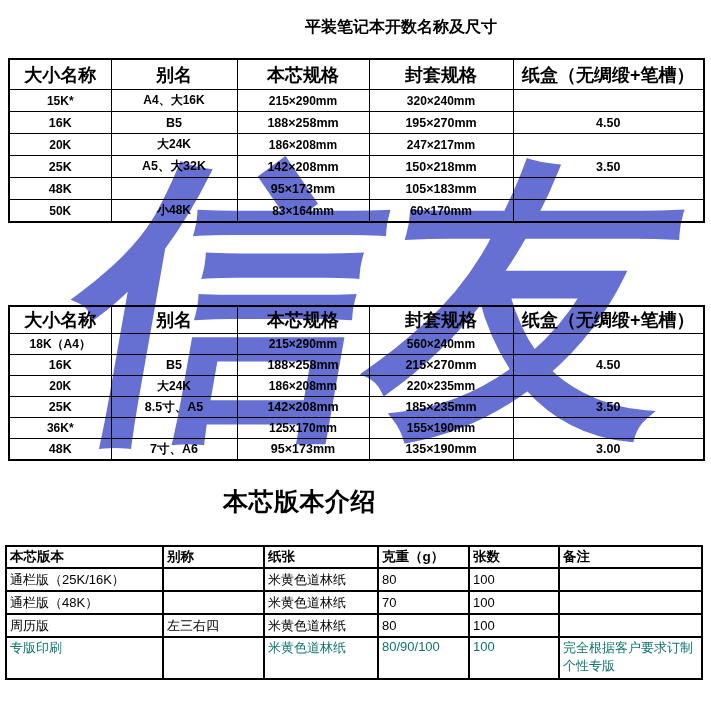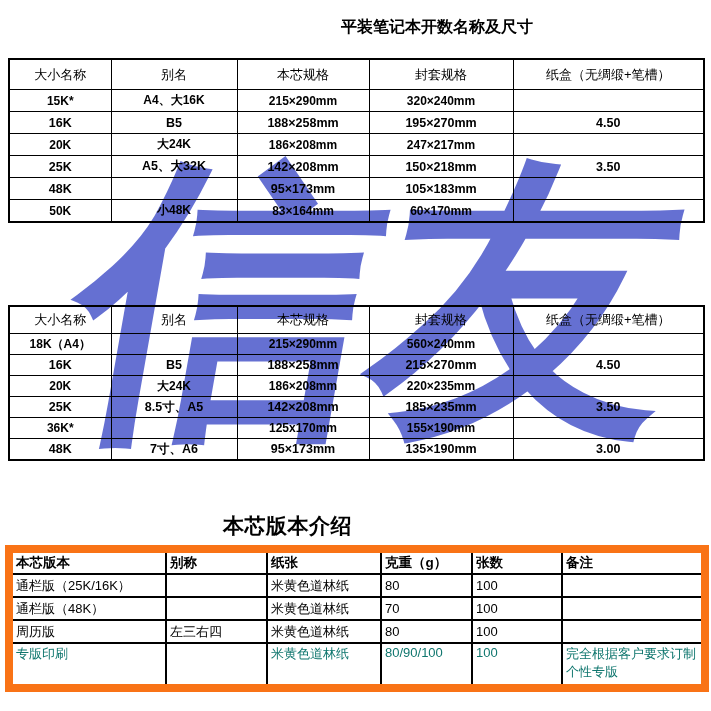--- a/index.html
+++ b/index.html
@@ -12,42 +12,42 @@
   .watermark{
     position:absolute;left:78px;top:138px;width:600px;height:340px;
     z-index:0;display:flex;justify-content:space-between;
     font-size:300px;line-height:1.08;font-weight:bold;
     transform:skewX(-10deg);
     opacity:0.78;user-select:none;pointer-events:none;
   }
   
   .content{position:absolute;left:0;top:0;width:711px;height:711px;z-index:1;}
   .sec-title{position:absolute;font-weight:bold;white-space:nowrap;}
-  #title1{left:305px;top:17px;font-size:16px;margin-left:36px;}
+  #title1{left:305px;top:17px;font-size:16px;}
   #title2{left:305px;top:264px;font-size:16px;}
-  #title3{left:223px;top:512px;font-size:21px;letter-spacing:0.5px;}
+  #title3{left:223px;top:485px;font-size:25px;letter-spacing:0.5px;}
   table{position:absolute;border-collapse:collapse;table-layout:fixed;background:transparent;}
   th,td{overflow:hidden;white-space:nowrap;padding:0;}
   
   .size-table{border:2px solid #000;}
   .size-table th,.size-table td{border:1.5px solid #000;text-align:center;vertical-align:middle;}
-  .size-table th{font-size:13px;font-weight:normal;}
+  .size-table th{font-size:18px;font-weight:bold;}
   .size-table td{font-size:12px;font-weight:bold;}
   .size-table tr.bold td{font-weight:bold;font-size:12.5px;}
   #t1{left:8px;top:58px;}
   #t1 th{height:29px;} #t1 td{height:21px;}
   #t2{left:8px;top:305px;}
   #t2 th{height:26px;} #t2 td{height:20px;}
   #t1 col:nth-child(1),#t2 col:nth-child(1){width:102px;}
   #t1 col:nth-child(2),#t2 col:nth-child(2){width:126px;}
   #t1 col:nth-child(3),#t2 col:nth-child(3){width:132px;}
   #t1 col:nth-child(4),#t2 col:nth-child(4){width:144px;}
   #t1 col:nth-child(5),#t2 col:nth-child(5){width:191px;}
   
-  #t3{left:5px;top:545px;border:8px solid #f97316;}
+  #t3{left:5px;top:545px;border:2px solid #f97316;}
   #t3 th,#t3 td{border:2px solid #000;text-align:left;padding:1px 3px;vertical-align:middle;}
   #t3 th{font-size:13.5px;font-weight:bold;height:18px;}
   #t3 td{font-size:13px;height:19px;}
   #t3 col:nth-child(1){width:157px;}
   #t3 col:nth-child(2){width:101px;}
   #t3 col:nth-child(3){width:114px;}
   #t3 col:nth-child(4){width:91px;}
   #t3 col:nth-child(5){width:90px;}
   #t3 col:nth-child(6){width:143px;}
   #t3 td.b{font-weight:normal;}

